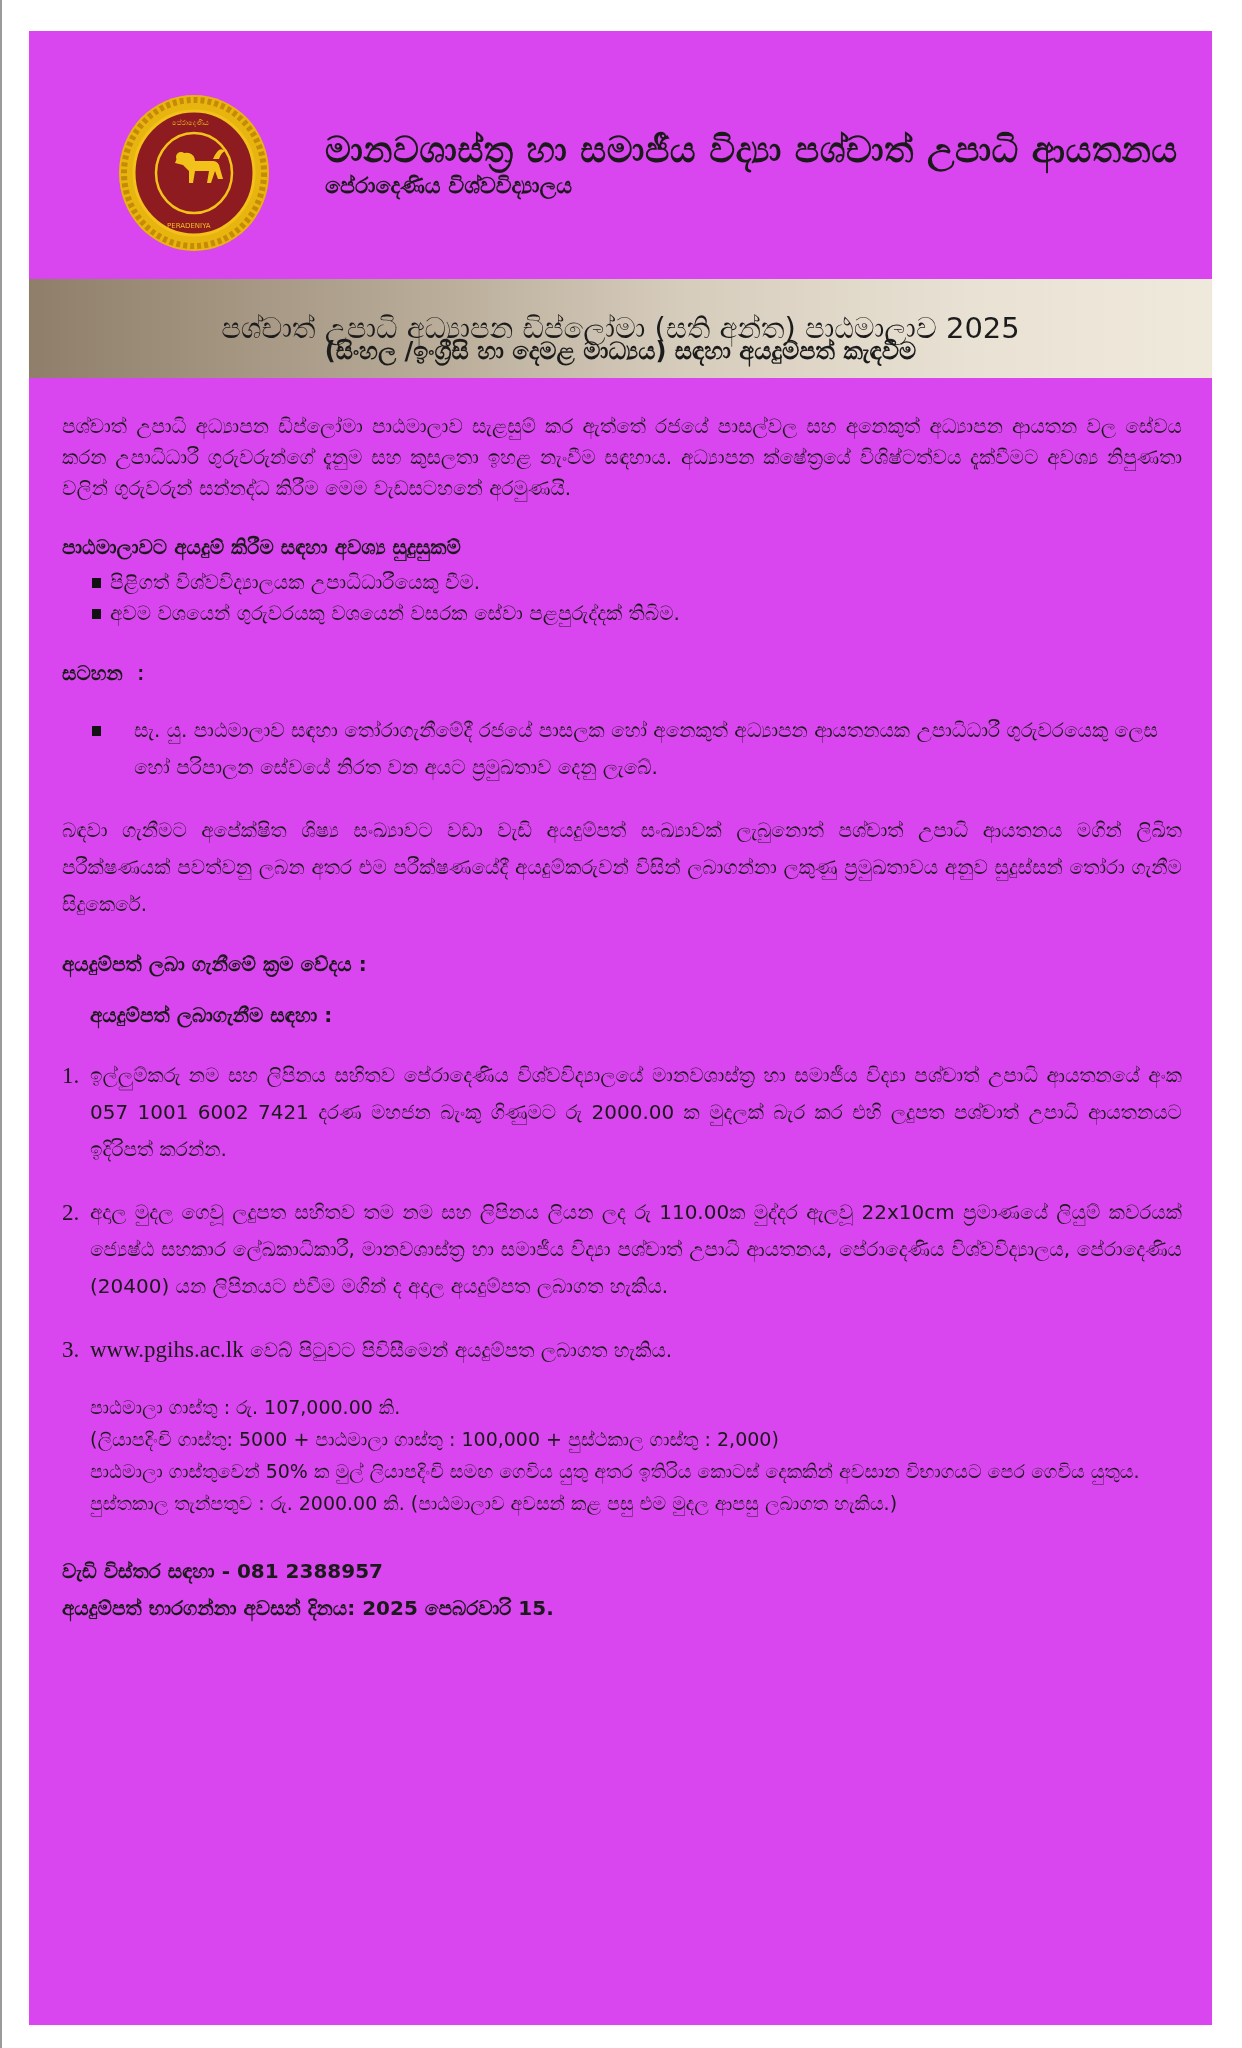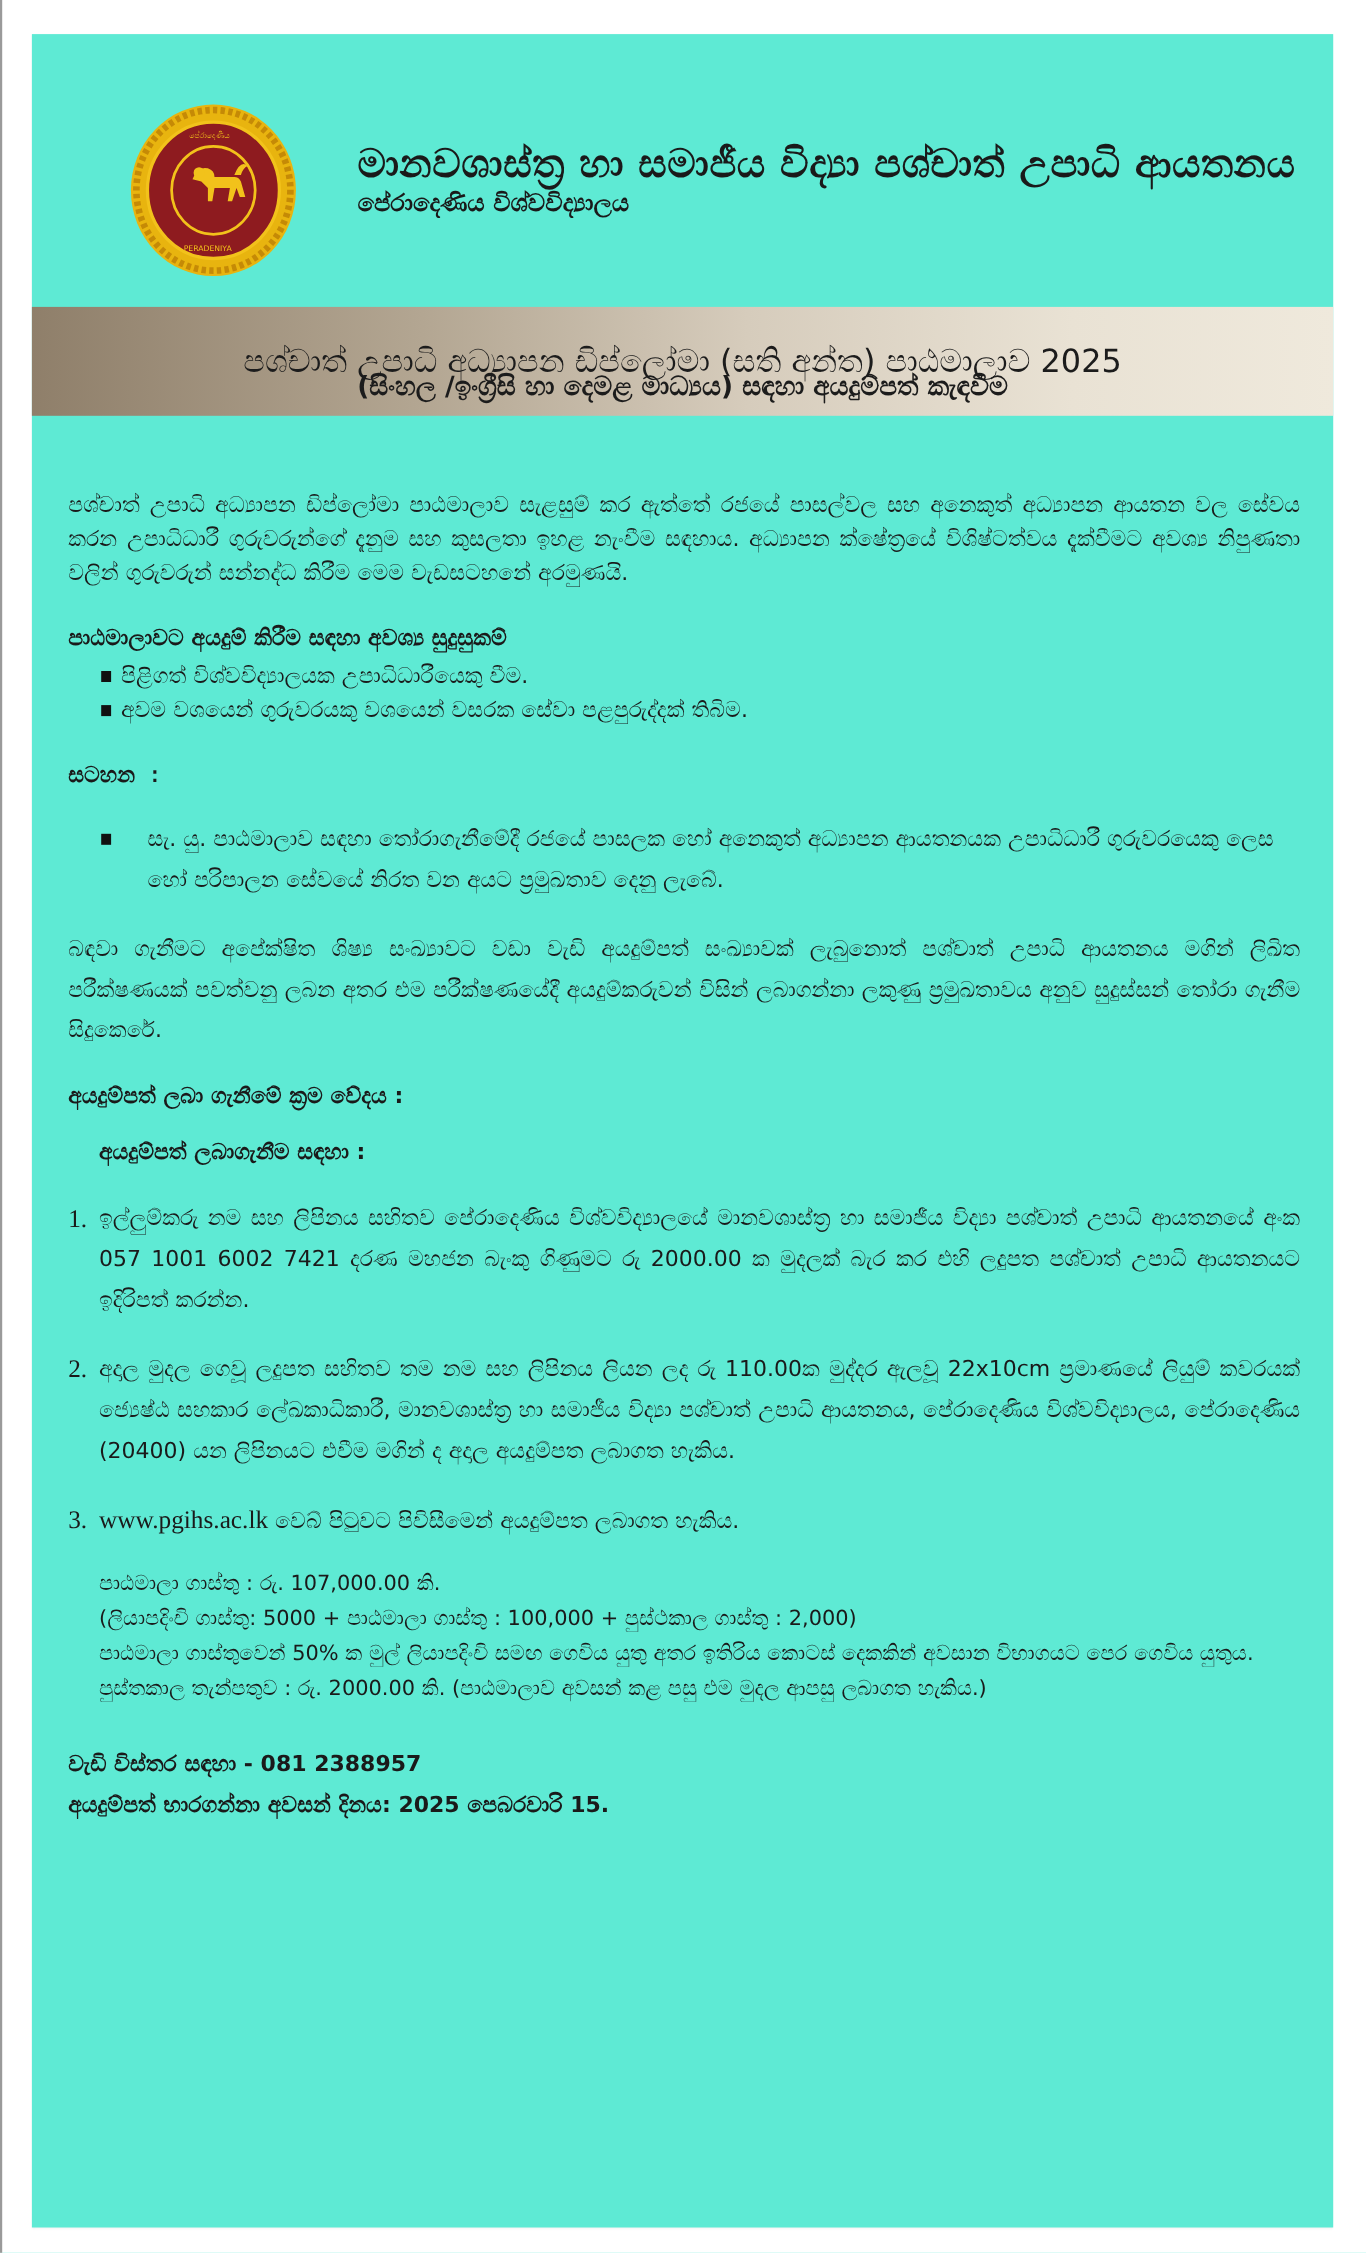--- a/index.html
+++ b/index.html
@@ -3,41 +3,41 @@
 <meta charset="utf-8">
 <style>
   html, body { margin: 0; padding: 0; }
   body {
     width: 1242px; height: 2048px; background: #ffffff; position: relative; overflow: hidden;
     font-family: "DejaVu Sans", "Liberation Sans", sans-serif; color: #1a1a1a;
   }
   .edge-line { position: absolute; left: 0; top: 0; width: 2px; height: 2048px; background: #9a9a9a; }
   .panel {
     position: absolute; left: 29px; top: 31px; width: 1183px; height: 1994px;
-    background: #5eead4; box-shadow: 0 1px 2px rgba(0,0,0,0.06);
+    background: #d946ef; box-shadow: 0 1px 2px rgba(0,0,0,0.06);
   }
   .header { position: absolute; left: 0; top: 0; width: 1183px; height: 248px; }
   .logo { position: absolute; left: 88px; top: 62px; width: 154px; height: 160px; }
   .inst-title {
     position: absolute; left: 296px; top: 98px; font-size: 36px; font-weight: bold; letter-spacing: 0.5px; white-space: nowrap;
   }
   .inst-sub {
     position: absolute; left: 296px; top: 142px; font-size: 22px; font-weight: bold; white-space: nowrap;
   }
   .banner {
     position: absolute; left: 0; top: 248px; width: 1183px; height: 99px;
     background: linear-gradient(90deg, #8f7f6a 0%, #b3a692 30%, #d6ccbc 55%, #e9e2d4 80%, #efe9dc 100%);
     text-align: center;
   }
   .banner-line1 { position: absolute; left: 0; right: 0; top: 32px; font-size: 29px; color: #1c1c1c; white-space: nowrap; }
   .banner-line2 { position: absolute; left: 0; right: 0; top: 58px; font-size: 24px; color: #1c1c1c; white-space: nowrap; font-weight: bold; }
 
   .body { position: absolute; left: 33px; top: 380px; width: 1120px; font-size: 20px; line-height: 31px; }
   .para { margin: 0; text-align: justify; }
-  .para.p1 { margin-top: 32px; }
+  .para.p1 { }
   .section-head { font-weight: bold; margin: 0; }
   .bullets { list-style: none; margin: 4px 0 0 0; padding: 0; }
   .bullets li { position: relative; padding-left: 48px; line-height: 31px; }
   .bullets li .sq { position: absolute; left: 30px; top: 11px; width: 9px; height: 10px; background: #111; }
   .note-head { margin-top: 30px; font-weight: bold; font-family: Liberation Mono, monospace; }
   .note-item { position: relative; padding-left: 72px; margin-top: 22px; line-height: 37px; }
   .note-item .sq { position: absolute; left: 30px; top: 14px; width: 9px; height: 10px; background: #111; }
   .para.p2 { margin-top: 26px; line-height: 37px; }
   .proc-head { margin-top: 26px; font-weight: bold; }
   .proc-sub { margin-top: 18px; margin-left: 28px; font-weight: bold; }

